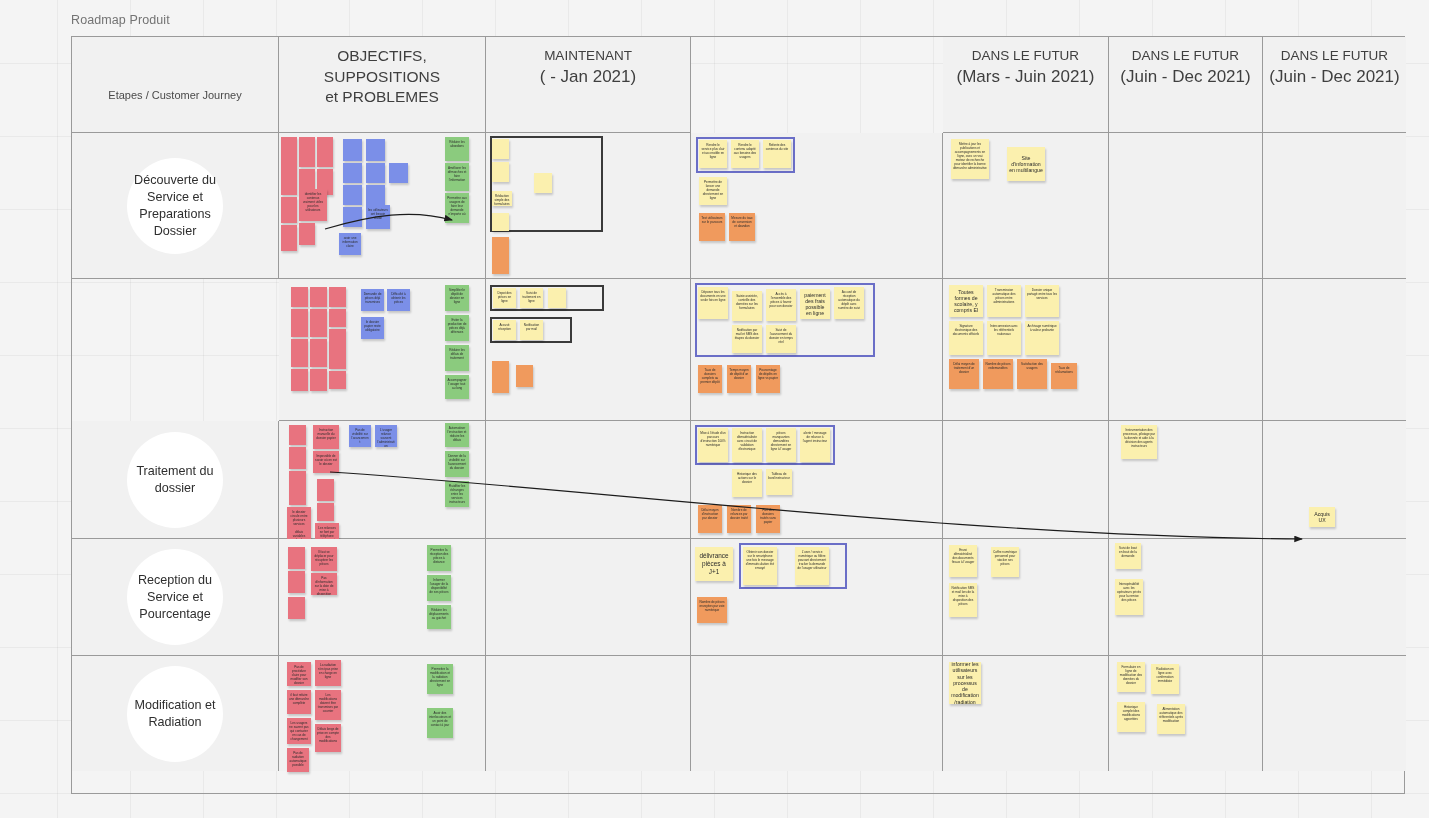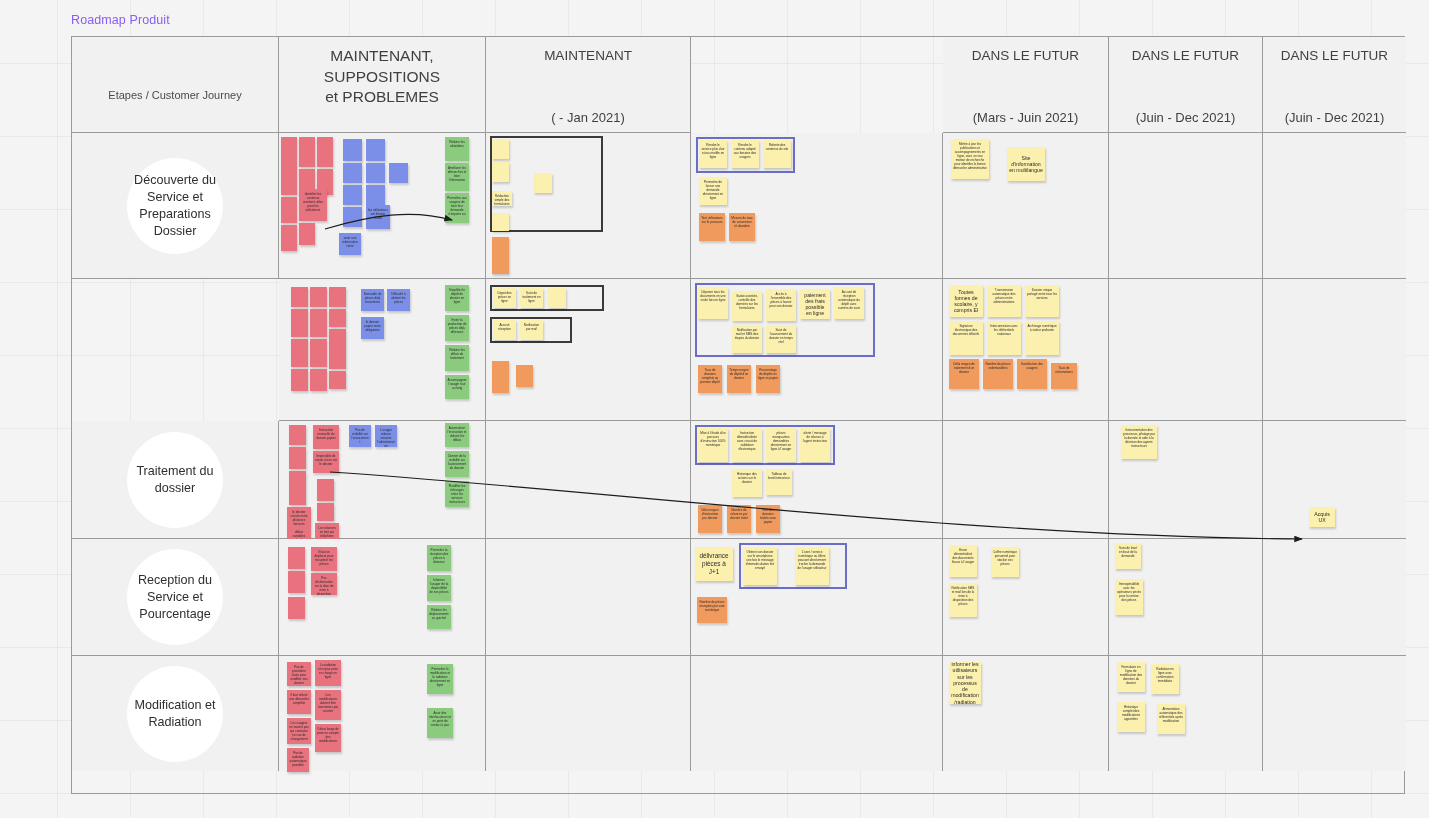--- a/index.html
+++ b/index.html
@@ -16,21 +16,21 @@
     position:absolute;inset:0;
     background-image:
       linear-gradient(to right, rgba(0,0,0,0.045) 1px, transparent 1px),
       linear-gradient(to bottom, rgba(0,0,0,0.045) 1px, transparent 1px);
     background-size:73px 73px;
     background-position:-16px -10px;
     pointer-events:none;
   }
   #board-title{
     position:absolute;left:71px;top:13px;
-    font-size:12.5px;color:#8b5cf6;letter-spacing:.1px;
+    font-size:12.5px;color:#737373;letter-spacing:.1px;
   }
   
   #board{
     position:absolute;left:71px;top:36px;
     width:1334px;height:758px;
     border:1px solid #9a9a9a;
     box-sizing:border-box;
     background:transparent;
   }
   .grid{
@@ -46,21 +46,21 @@
     background:#f1f1f1;
     position:relative;
   }
   .cell.nb-b{border-bottom:none;}
   .cell.last-col{border-right:none;}
   .hdr{
     display:flex;flex-direction:column;align-items:center;justify-content:flex-start;
     padding-top:9px;text-align:center;line-height:1.42;
   }
   .hdr .t1{font-size:13.5px;color:#3f3f3f;}
-  .hdr .t2{font-size:13px;color:#3f3f3f;margin-top:44px;}
+  .hdr .t2{font-size:17px;color:#3f3f3f;}
   .hdr.big .t1{font-size:15.5px;line-height:1.33;}
   .journey-label{
     font-size:11px;color:#4a4a4a;
     position:absolute;left:0;right:0;top:52px;text-align:center;
   }
   
   .bubble{
     position:absolute;left:50%;top:50%;transform:translate(-50%,-50%);
     width:96px;height:96px;border-radius:50%;
     background:#fff;
@@ -102,21 +102,21 @@
 
 <div id="board-title">Roadmap Produit</div>
 
 <div id="board">
   <div class="grid">
 
     <div class="cell" style="grid-row:1/3;grid-column:1;">
       <div class="journey-label">Etapes / Customer Journey</div>
     </div>
     <div class="cell hdr big" style="grid-row:1/3;grid-column:2;">
-      <div class="t1">MAINTENANT, SUPPOSITIONS</div>
+      <div class="t1">OBJECTIFS, SUPPOSITIONS</div>
       <div class="t1">et PROBLEMES</div>
     </div>
     <div class="cell hdr" style="grid-row:1/3;grid-column:3;">
       <div class="t1">MAINTENANT</div>
       <div class="t2">( - Jan 2021)</div>
     </div>
     <div class="cell hdr" style="grid-row:1/3;grid-column:5;">
       <div class="t1">DANS LE FUTUR</div>
       <div class="t2">(Mars - Juin 2021)</div>
     </div>

